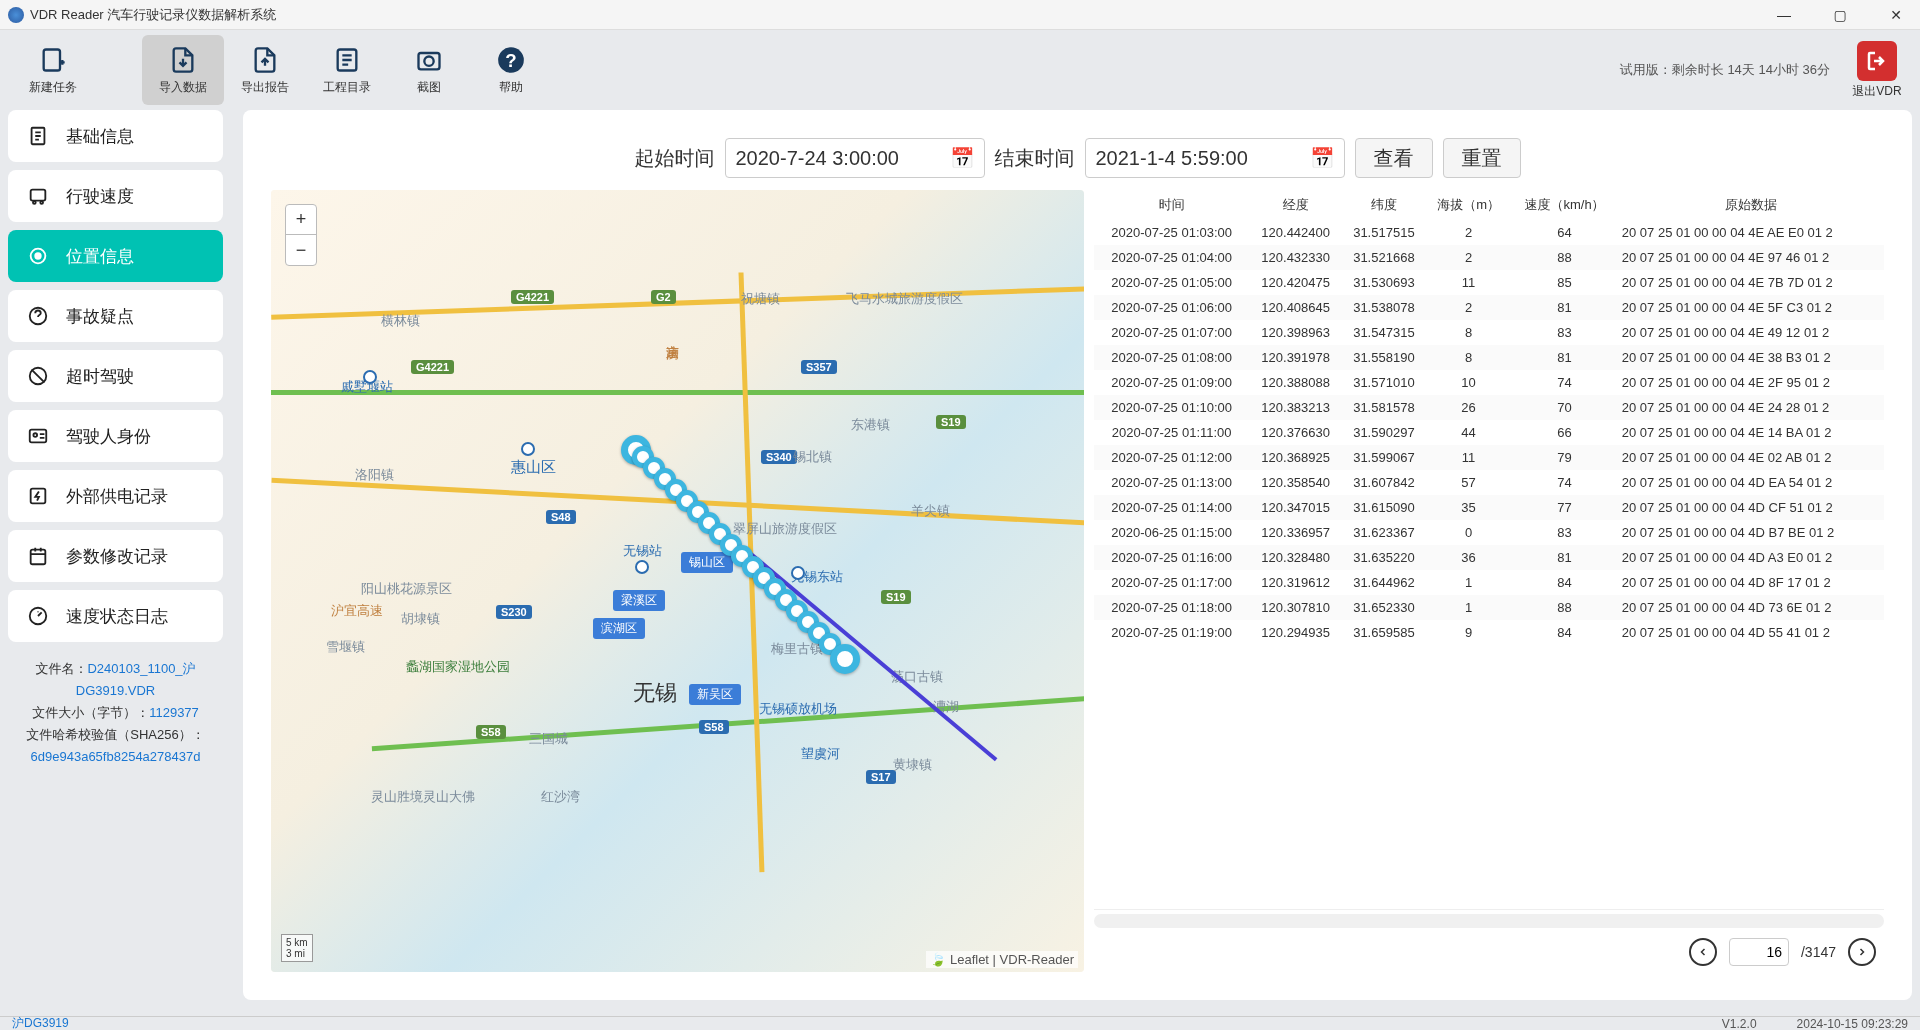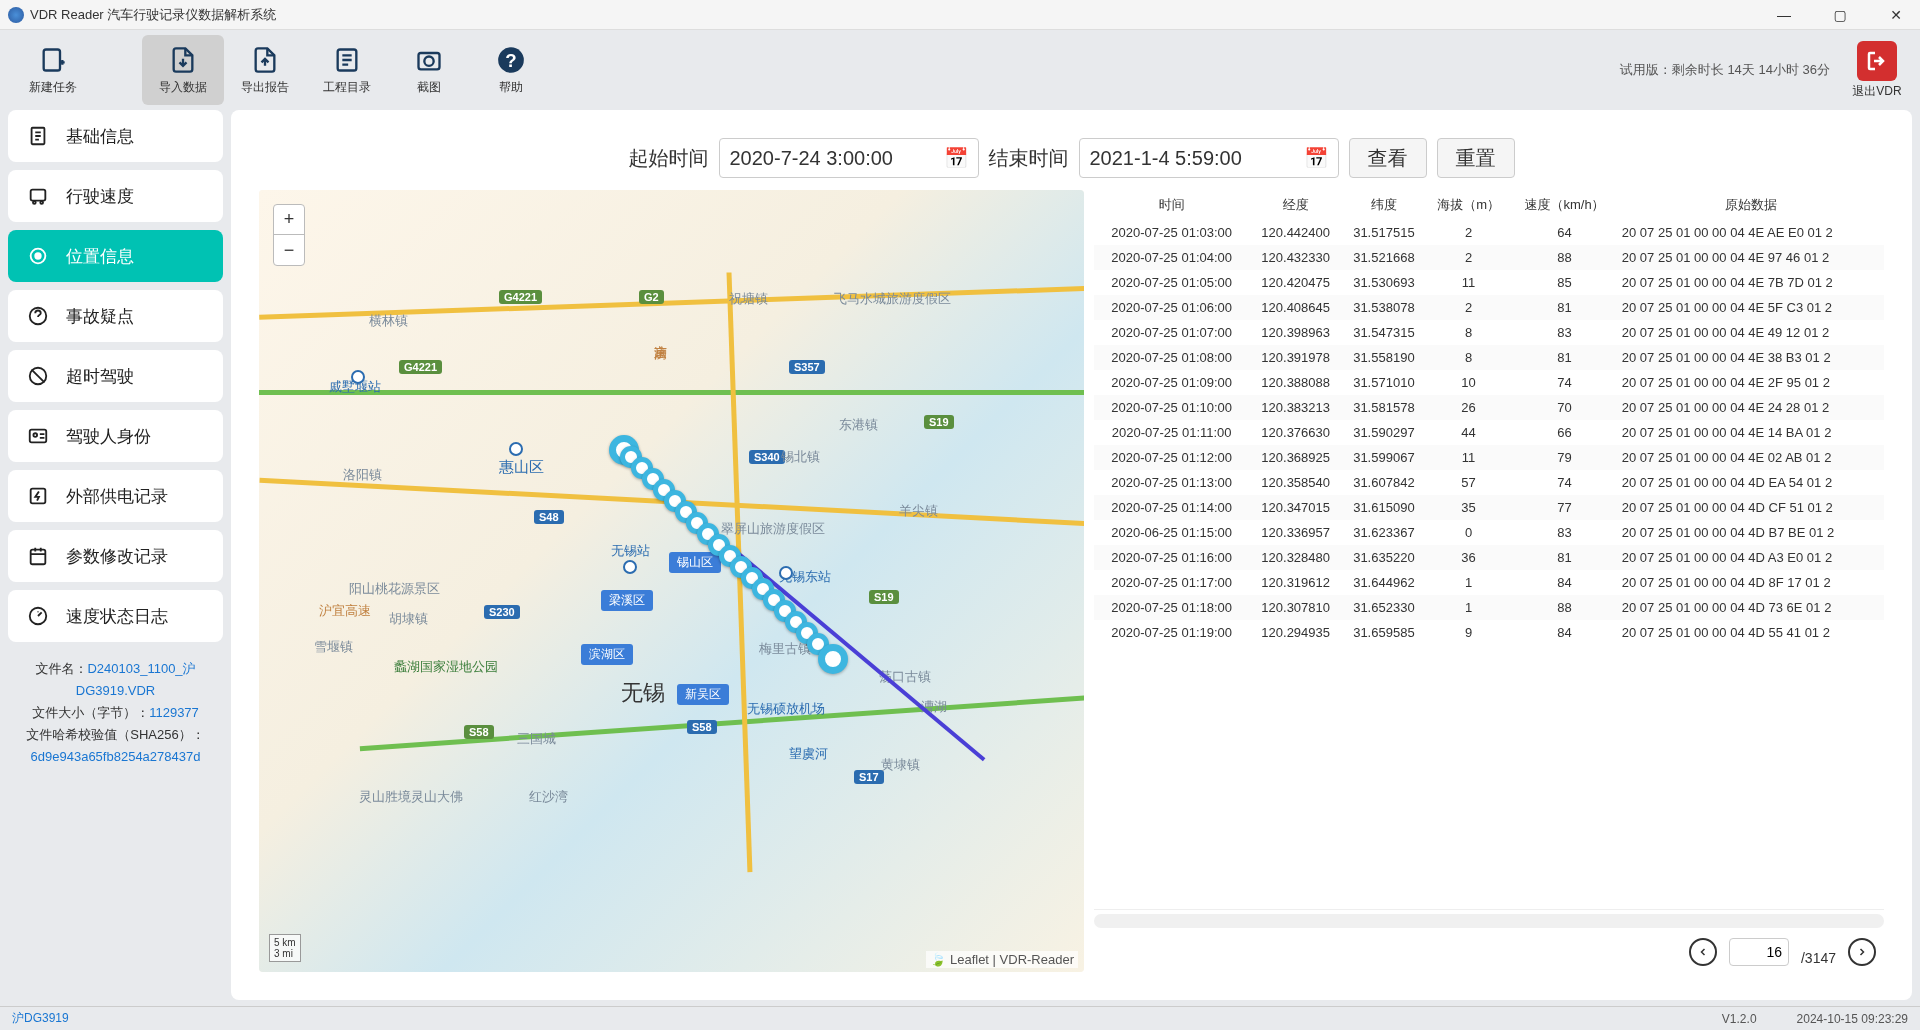--- a/index.html
+++ b/index.html
@@ -15,21 +15,21 @@
 .tool-item { display: flex; flex-direction: column; align-items: center; justify-content: center; width: 82px; height: 70px; cursor: pointer; border-radius: 6px; }
 .tool-item.active { background: #d0d0d0; margin-left: 48px; }
 .tool-item .ticon { width: 30px; height: 30px; display: flex; align-items: center; justify-content: center; }
 .tool-item .tlabel { font-size: 12px; color: #333; margin-top: 4px; }
 .tool-spacer { flex: 1; }
 .trial-text { font-size: 13px; color: #555; margin-right: 16px; }
 .exit-btn { display: flex; flex-direction: column; align-items: center; justify-content: center; width: 62px; height: 70px; cursor: pointer; }
 .exit-btn .eicon { width: 40px; height: 40px; background: #d32f2f; border-radius: 6px; display: flex; align-items: center; justify-content: center; color: #fff; }
 .exit-btn .elabel { font-size: 12px; color: #333; margin-top: 2px; }
 
-.main { display: flex; height: calc(100% - 140px); padding: 0 8px; gap: 8px; }
+.main { display: flex; height: calc(100% - 140px); padding: 0 8px; gap: 20px; }
 
 .sidebar { width: 215px; display: flex; flex-direction: column; gap: 8px; }
 .nav-item { background: #fff; border-radius: 8px; height: 52px; display: flex; align-items: center; padding: 0 18px; cursor: pointer; color: #222; font-size: 17px; }
 .nav-item.active { background: #00c2b3; color: #fff; }
 .nav-item .nicon { width: 24px; height: 24px; margin-right: 16px; display: flex; align-items: center; justify-content: center; }
 .file-info { padding: 8px 4px; font-size: 13px; color: #333; line-height: 1.7; text-align: center; }
 .file-info .link { color: #1976d2; }
 .file-info .hash { color: #1976d2; word-break: break-all; }
 
 .content { flex: 1; background: #fff; border-radius: 8px; padding: 28px; display: flex; flex-direction: column; min-width: 0; }
@@ -62,26 +62,26 @@
 
 .data-pane { width: 790px; display: flex; flex-direction: column; min-height: 0; }
 .table-wrap { flex: 1; overflow: auto; border-bottom: 1px solid #eee; }
 table { width: 100%; border-collapse: collapse; font-size: 13px; }
 th { font-weight: normal; color: #333; padding: 6px 4px; text-align: center; position: sticky; top: 0; background: #fff; }
 td { padding: 5px 4px; text-align: center; color: #333; white-space: nowrap; }
 tr:nth-child(even) td { background: #fafafa; }
 .col-raw { text-align: left; overflow: hidden; text-overflow: ellipsis; max-width: 240px; }
 
 .hscroll { height: 14px; background: #f0f0f0; border-radius: 7px; margin: 4px 0; }
-.pager { display: flex; align-items: flex-end; justify-content: flex-end; gap: 12px; padding: 6px 8px; font-size: 14px; }
+.pager { display: flex; align-items: center; justify-content: flex-end; gap: 12px; padding: 6px 8px; font-size: 14px; }
 .pg-btn { width: 28px; height: 28px; border: 2px solid #333; border-radius: 50%; display: flex; align-items: center; justify-content: center; cursor: pointer; background: #fff; }
 .pg-input { width: 60px; height: 28px; border: 1px solid #ccc; border-radius: 4px; text-align: right; padding: 0 6px; font-size: 14px; }
 .pg-total { color: #333; }
 
-.statusbar { position: absolute; bottom: 0; left: 0; right: 0; height: 24px; background: #e8eaed; display: flex; align-items: center; padding: 0 12px; font-size: 12px; color: #555; border-top: 1px solid #ccc; }
+.statusbar { position: absolute; bottom: 0; left: 0; right: 0; height: 14px; background: #e8eaed; display: flex; align-items: center; padding: 0 12px; font-size: 12px; color: #555; border-top: 1px solid #ccc; }
 .statusbar .plate { color: #1976d2; }
 .statusbar .sb-spacer { flex: 1; }
 .statusbar .ver { margin-right: 40px; }
 
 svg { display: block; }
 </style>
 </head>
 <body>
 
 <div class="titlebar">
@@ -291,21 +291,21 @@
         <div class="route-badge blue" style="top:260px;left:490px;">S340</div>
         <div class="route-badge blue" style="top:320px;left:275px;">S48</div>
         <div class="route-badge blue" style="top:415px;left:225px;">S230</div>
         <div class="route-badge" style="top:400px;left:610px;">S19</div>
         <div class="route-badge blue" style="top:530px;left:428px;">S58</div>
         <div class="route-badge" style="top:535px;left:205px;">S58</div>
         <div class="route-badge blue" style="top:580px;left:595px;">S17</div>
 
         <div class="district-badge" style="top:362px;left:410px;">锡山区</div>
         <div class="district-badge" style="top:400px;left:342px;">梁溪区</div>
-        <div class="district-badge" style="top:454px;left:322px;">滨湖区</div>
+        <div class="district-badge" style="top:428px;left:322px;">滨湖区</div>
         <div class="district-badge" style="top:494px;left:418px;">新吴区</div>
 
         <div class="mlabel" style="top:488px;left:362px;font-size:22px;color:#333;font-weight:500;">无锡</div>
         <div class="mlabel" style="top:122px;left:110px;">横林镇</div>
         <div class="mlabel" style="top:100px;left:470px;">祝塘镇</div>
         <div class="mlabel" style="top:100px;left:575px;">飞马水城旅游度假区</div>
         <div class="mlabel" style="top:226px;left:580px;">东港镇</div>
         <div class="mlabel" style="top:312px;left:640px;">羊尖镇</div>
         <div class="mlabel" style="top:330px;left:462px;">翠屏山旅游度假区</div>
         <div class="mlabel" style="top:258px;left:522px;">锡北镇</div>

